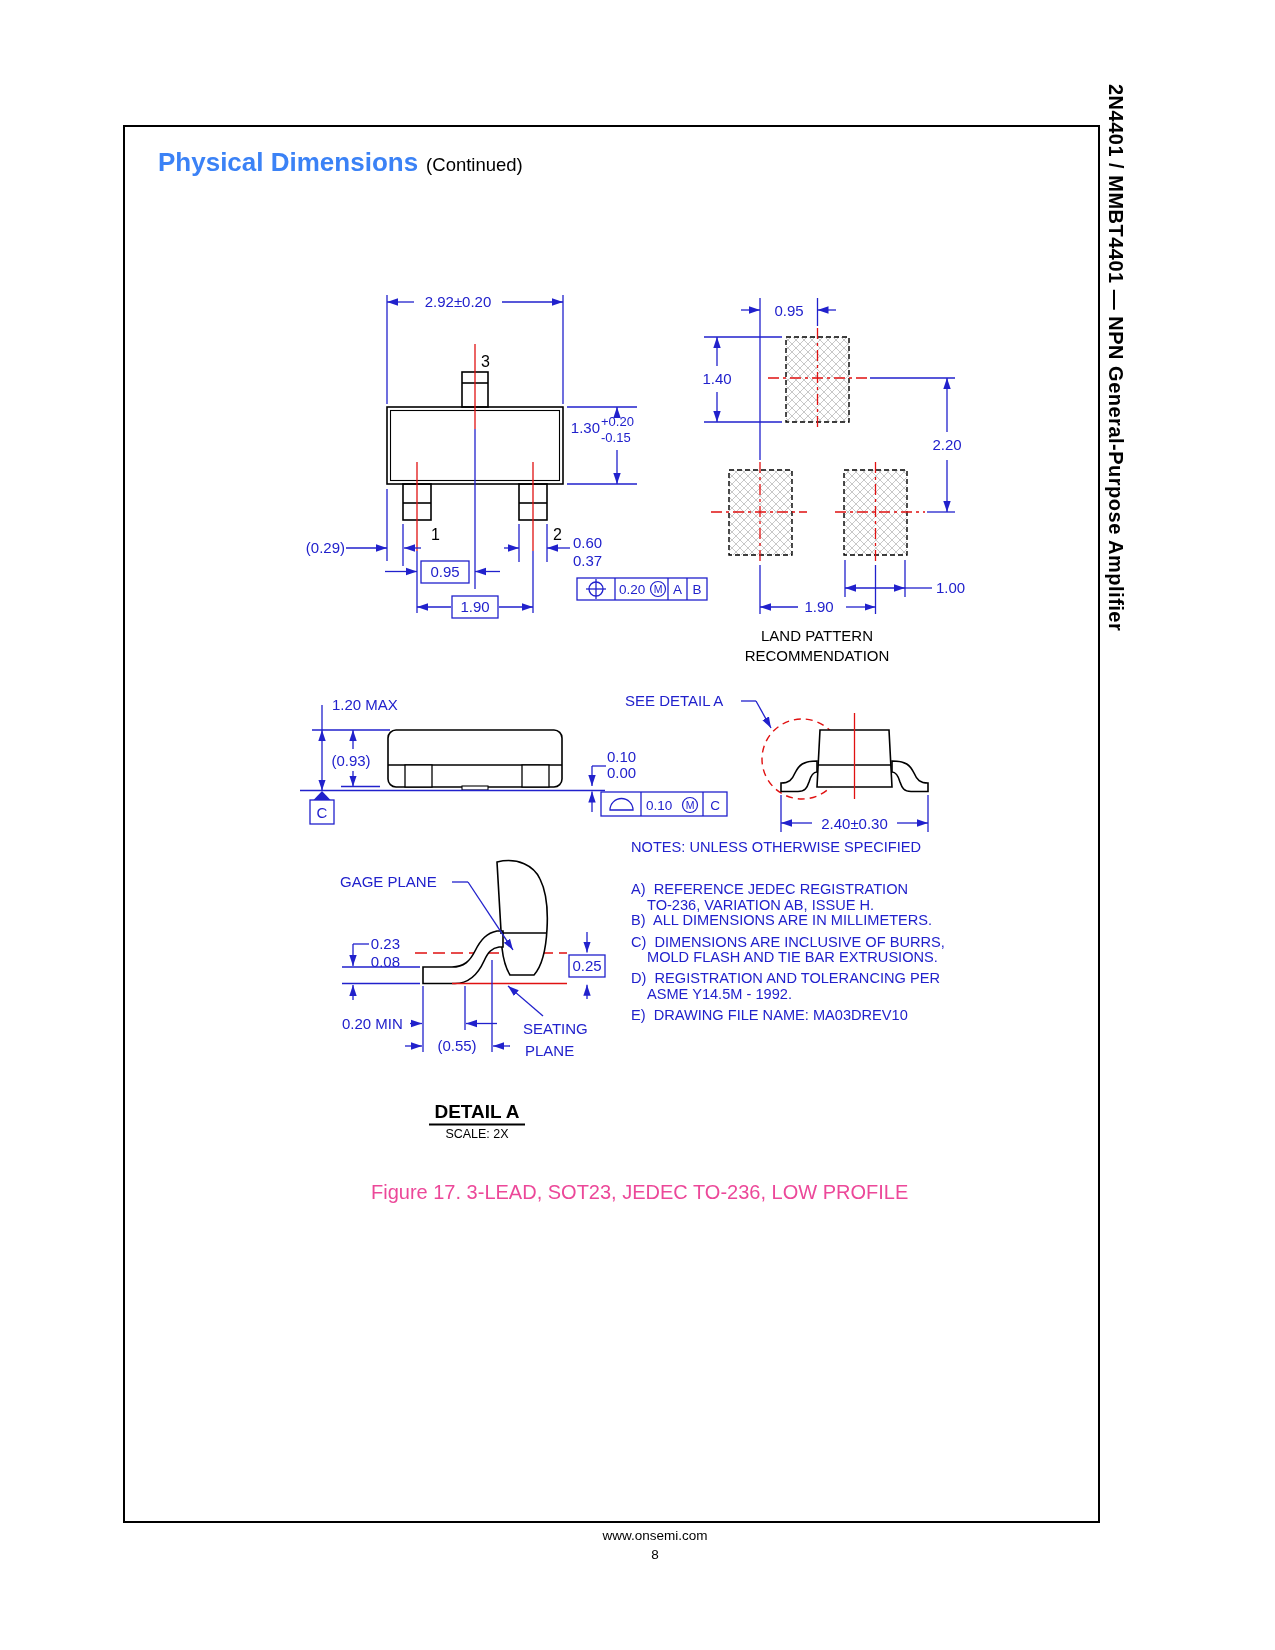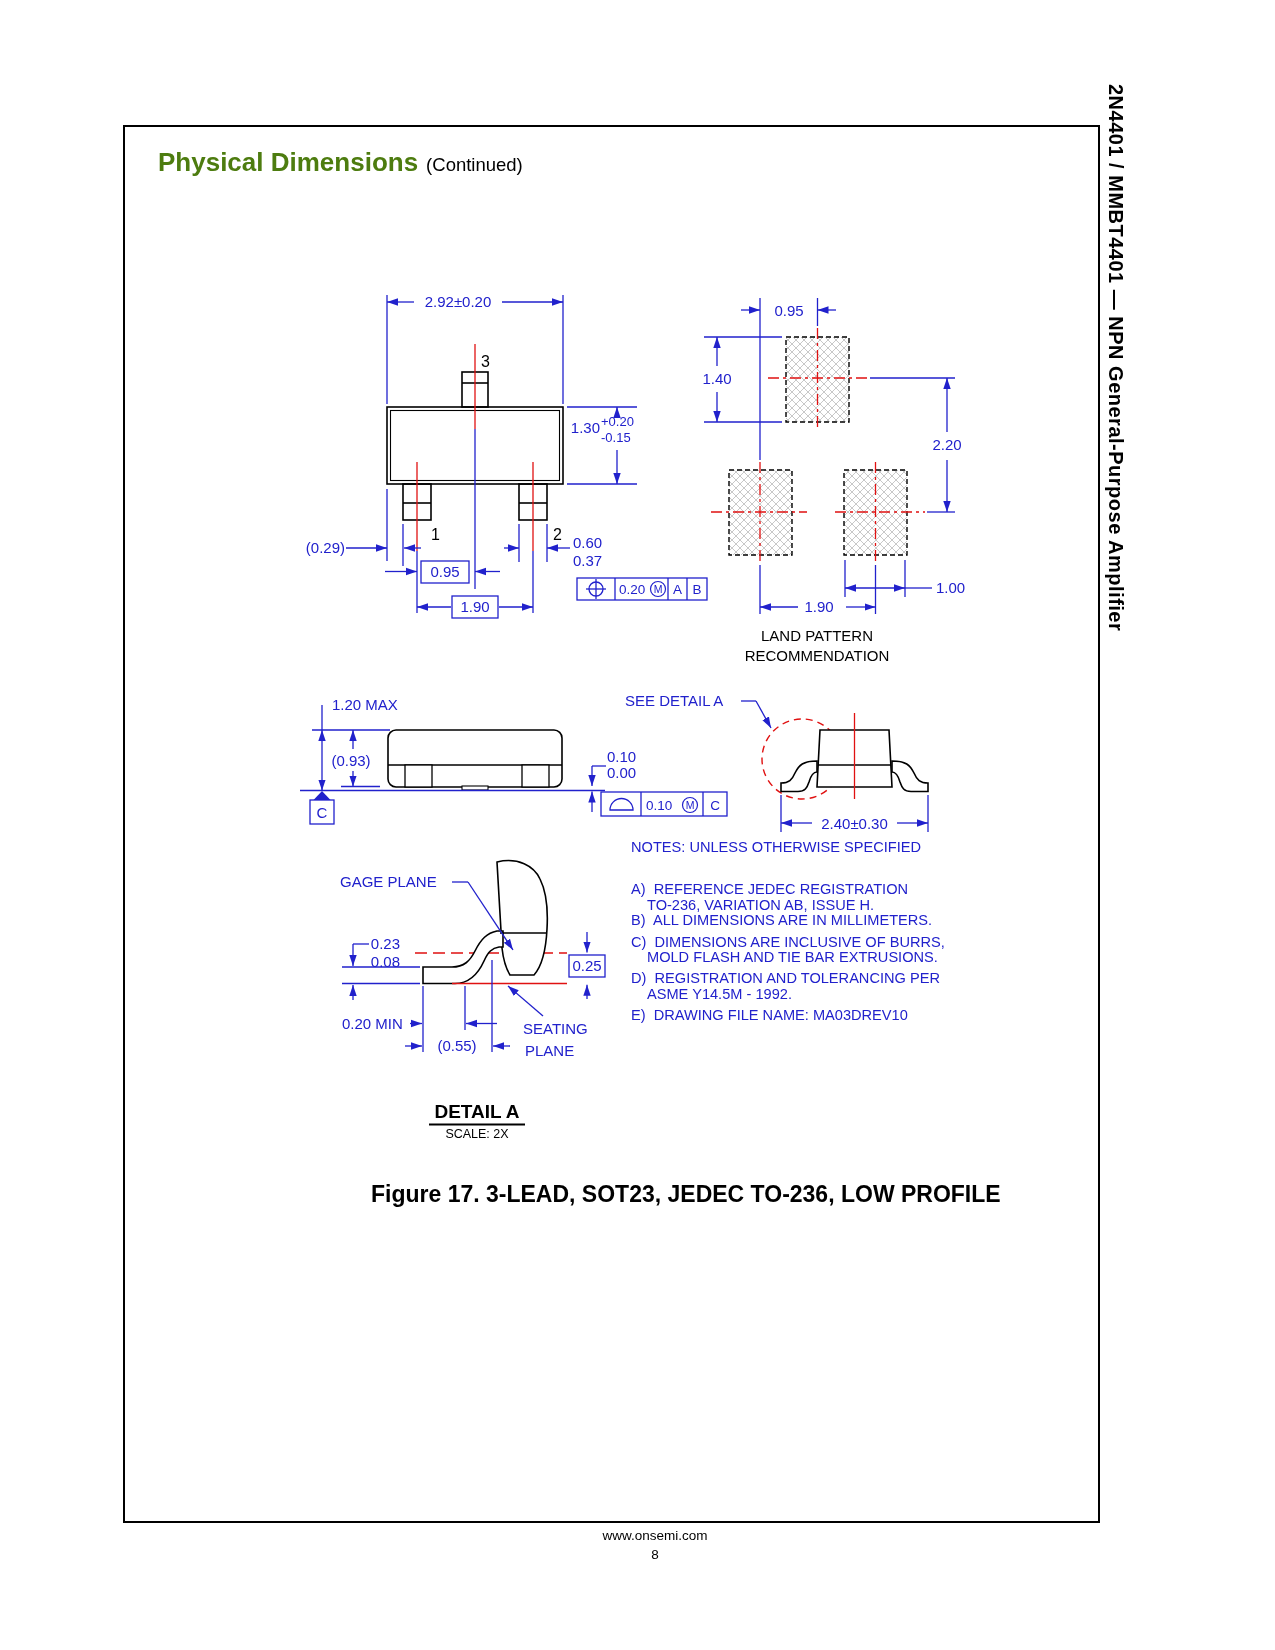--- a/index.html
+++ b/index.html
@@ -1,32 +1,32 @@
 <!DOCTYPE html>
 <html><head>
 <meta charset="utf-8">
 <style>
   html,body{margin:0;padding:0;background:#ffffff;}
   .page{position:relative;width:1275px;height:1650px;background:#fff;overflow:hidden;
         font-family:"Liberation Sans", sans-serif;}
   .frame{position:absolute;left:123px;top:125px;width:977px;height:1398px;
          border:2px solid #000;box-sizing:border-box;}
   .title-row{position:absolute;left:158px;top:147px;white-space:nowrap;}
-  .title-main{font-size:26px;font-weight:bold;color:#4d7c0f;}
+  .title-main{font-size:26px;font-weight:bold;color:#3b82f6;}
   .title-cont{font-size:18.5px;color:#000;margin-left:8px;}
   .sidebar{position:absolute;left:1104px;top:84px;writing-mode:vertical-rl;
            font-size:20px;font-weight:bold;color:#000;white-space:nowrap;letter-spacing:.5px;}
   .drawing{position:absolute;left:0;top:0;}
   .notes{position:absolute;left:631px;top:840px;color:#2121cc;font-size:14.6px;line-height:15.4px;}
   .notes-header{margin-bottom:27px;white-space:pre;}
   .note-line{white-space:pre;}
   .note-indent{padding-left:16px;}
   .nm1{margin-top:6px;}
-  .caption{position:absolute;left:371px;top:1181px;font-size:23px;font-weight:bold;
-           color:#000000;white-space:nowrap;}
+  .caption{position:absolute;left:371px;top:1181px;font-size:20px;font-weight:normal;
+           color:#ec4899;white-space:nowrap;}
   .footer-url{position:absolute;left:655px;top:1528px;transform:translateX(-50%);
               font-size:13.5px;color:#000;}
   .footer-page{position:absolute;left:655px;top:1547px;transform:translateX(-50%);
                font-size:13.5px;color:#000;}
   svg text{font-family:"Liberation Sans", sans-serif;}
   .dt{fill:#2121cc;font-size:15px;}
   .dts{fill:#2121cc;font-size:13px;}
   .df{fill:#2121cc;font-size:13.5px;}
   .bl{fill:#000;font-size:16px;}
   .bk{fill:#000;font-size:15px;}

